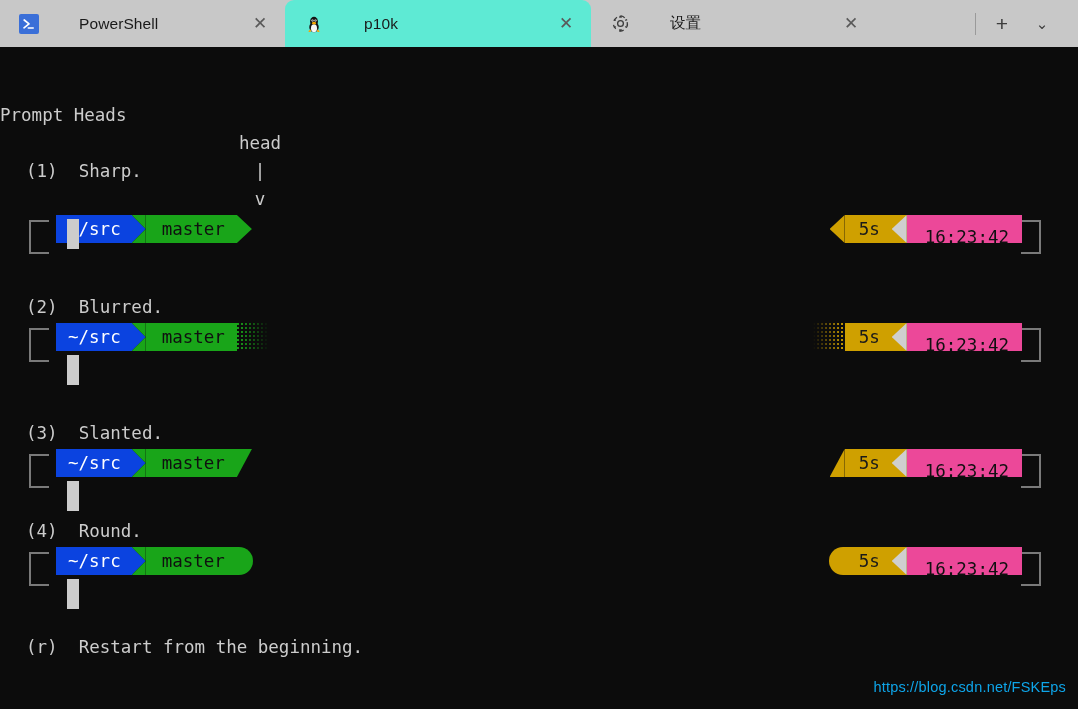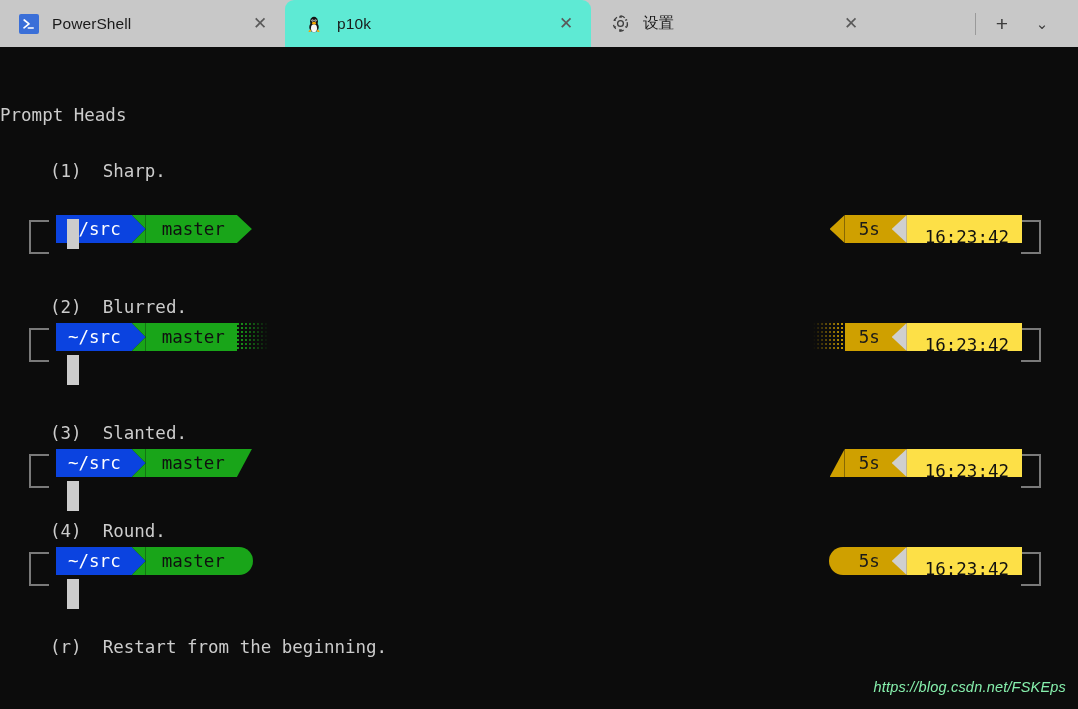--- a/index.html
+++ b/index.html
@@ -22,20 +22,21 @@
     align-items: flex-end;
     position: relative;
     font-family: "Liberation Sans", sans-serif;
   }
   .tab {
     height: 47px;
     display: flex;
     align-items: center;
     box-sizing: border-box;
     position: relative;
+    gap: 27px;
   }
   .tab-inactive { background: #c8c8c8; }
   .tab-active {
     background: #5eead4;
     border-top-left-radius: 9px;
     border-top-right-radius: 9px;
   }
   .tab-icon {
     width: 22px;
     height: 22px;
@@ -119,21 +120,21 @@
   .abs { position: absolute; }
   .txt { color: #cccccc; white-space: pre; }
 
   .title { top: 54px; left: 0; width: 1078px; }
 
   .headnote { left: 233px; top: 82px; text-align: center; width: 54px; }
   .headnote div { line-height: 28px; }
 
   
   .group { left: 0; width: 1078px; }
-  .glabel { padding-left: 26px; margin-left: 24px; }
+  .glabel { padding-left: 26px; }
 
   .promptrow {
     position: relative;
     height: 28px;
     margin-top: 2px;
   }
 
   
   .bracket {
     position: absolute;
@@ -165,21 +166,21 @@
     line-height: 28px;
   }
   .seg {
     display: flex;
     align-items: center;
     white-space: pre;
     position: relative;
   }
   .seg-dir  { background: #0b43e0; color: #ffffff; padding: 0 11px 0 12px; }
   .seg-git  { background: #19a519; color: #101010; padding: 0 12px 0 16px; }
-  .seg-time { background: #fde047; color: #101010; padding: 16px 13px 0 18px; }
+  .seg-time { background: #ec4899; color: #101010; padding: 16px 13px 0 18px; }
   .seg-dur  { background: #cfa000; color: #1a1a1a; padding: 0 12px 0 14px; }
 
   
   .sep-r {
     width: 14px;
     height: 28px;
     position: relative;
     flex: 0 0 auto;
   }
   .sep-r::before {
@@ -271,25 +272,24 @@
     width: 12px;
     height: 30px;
     background: #cccccc;
     left: 67px;
   }
 
   .watermark {
     position: absolute;
     right: 12px;
     bottom: 8px;
-    color: #86efac;
+    color: #0ea5e9;
     font-size: 14.5px;
     font-family: "Liberation Sans", sans-serif;
     letter-spacing: .2px;
-    font-style: italic;
   }
 </style>
 </head>
 <body>
 
 <div class="tabbar">
 
   <div class="tab tab-inactive tab-ps">
     <span class="tab-icon">
       <span class="ps-logo">
@@ -340,20 +340,25 @@
     <div class="tb-sep"></div>
     <div class="tb-btn">+</div>
     <div class="tb-btn small">⌄</div>
   </div>
 </div>
 
 <div class="term">
 
   <div class="abs txt title">Prompt Heads</div>
 
+  <div class="abs headnote">
+    <div class="txt">head</div>
+    <div class="txt">|</div>
+    <div class="txt">v</div>
+  </div>
 
   <div class="abs group" style="top:110px">
     <div class="txt glabel"><span>(1)</span>  <span>Sharp.</span></div>
 
     <div class="promptrow" style="margin-top:30px">
       <div class="bracket bracket-l" style="top:5px"></div>
       <div class="bracket bracket-r" style="top:5px"></div>
 
       <div class="pl abs" style="left:56px;top:0">
         <div class="seg seg-dir">~/src</div>

